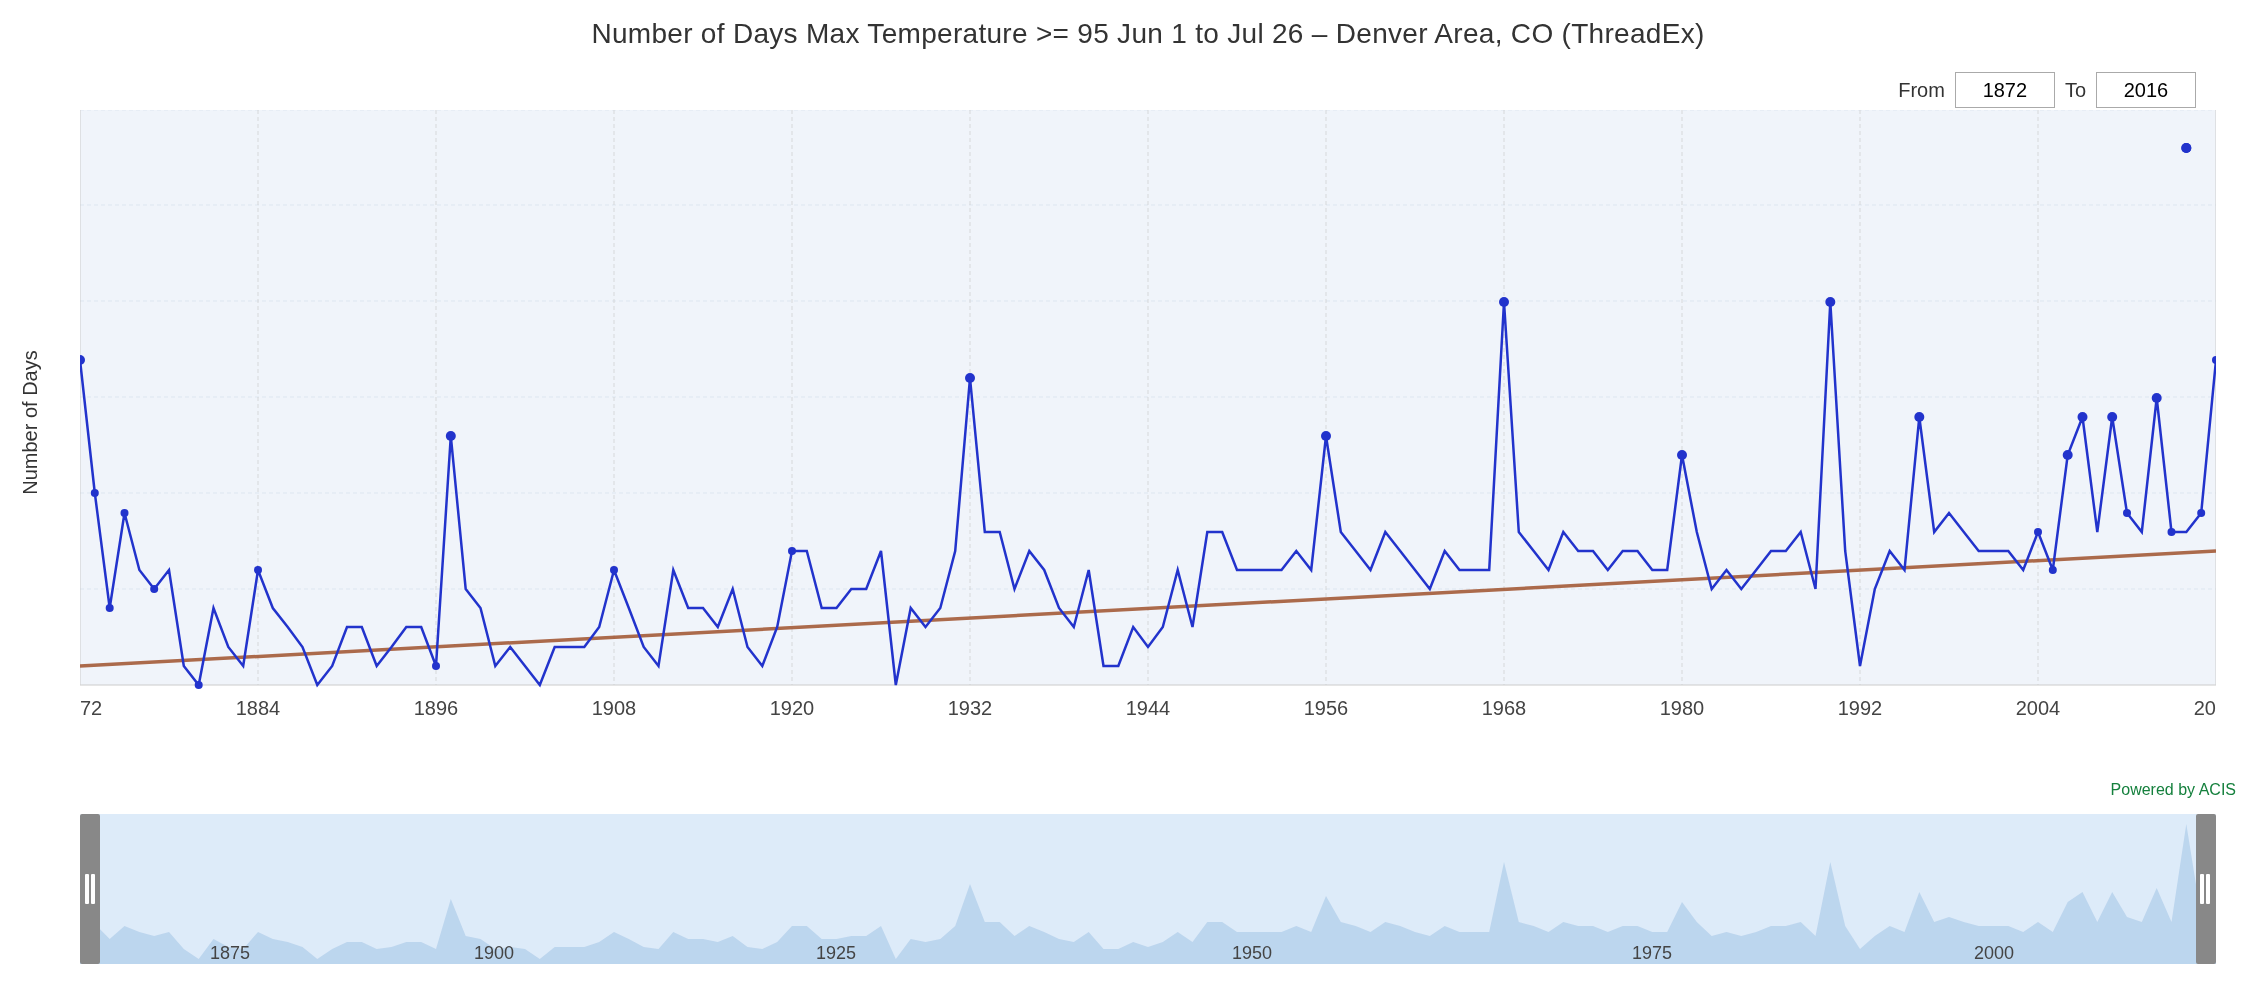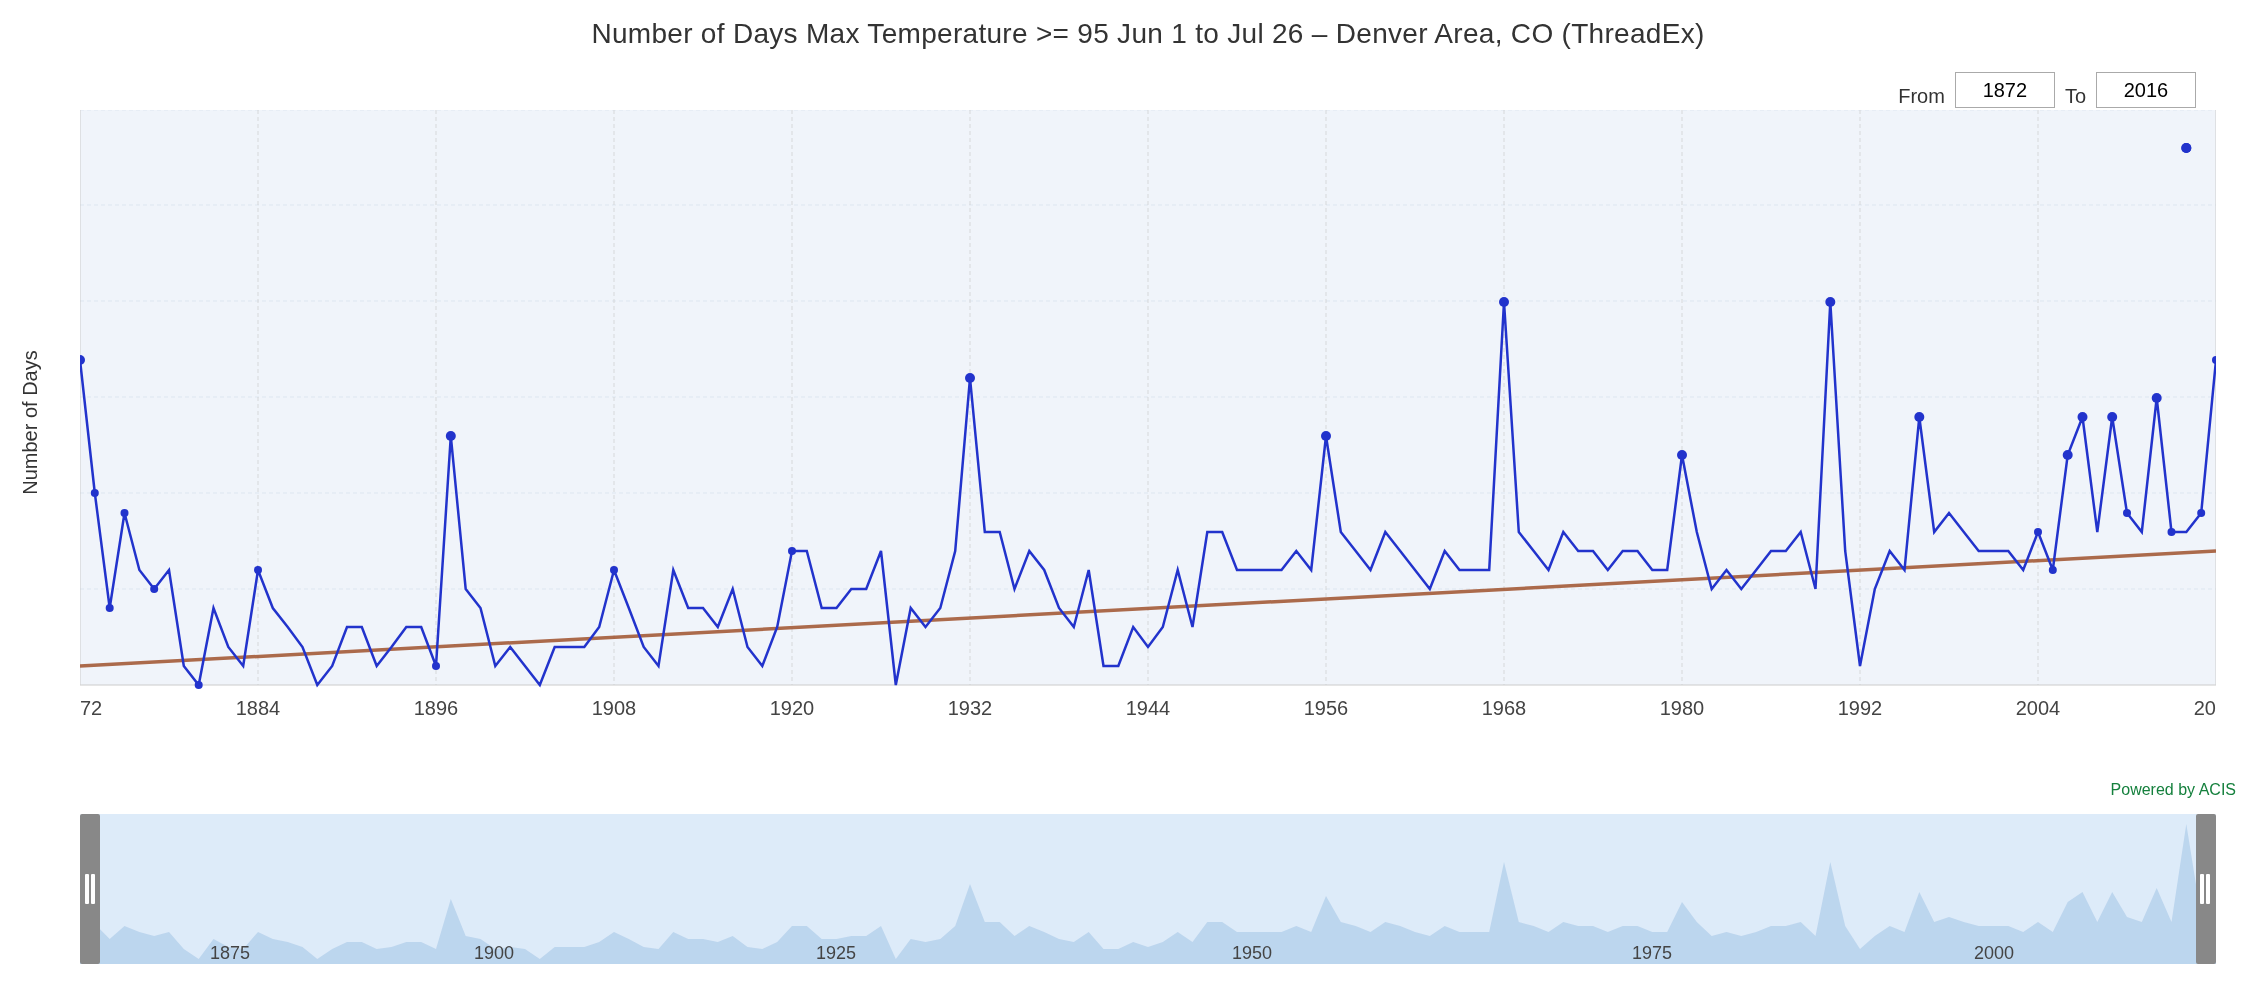--- a/index.html
+++ b/index.html
@@ -23,21 +23,21 @@
       padding-top: 18px;
       font-weight: normal;
       letter-spacing: 0.3px;
       padding-left: 40px;
     }
     .controls {
       position: absolute;
       top: 72px;
       right: 60px;
       display: flex;
-      align-items: flex-end;
+      align-items: center;
       gap: 10px;
       font-size: 20px;
       color: #333;
     }
     .controls input {
       width: 100px;
       height: 36px;
       border: 1px solid #aaa;
       background: #fff;
       font-size: 20px;

